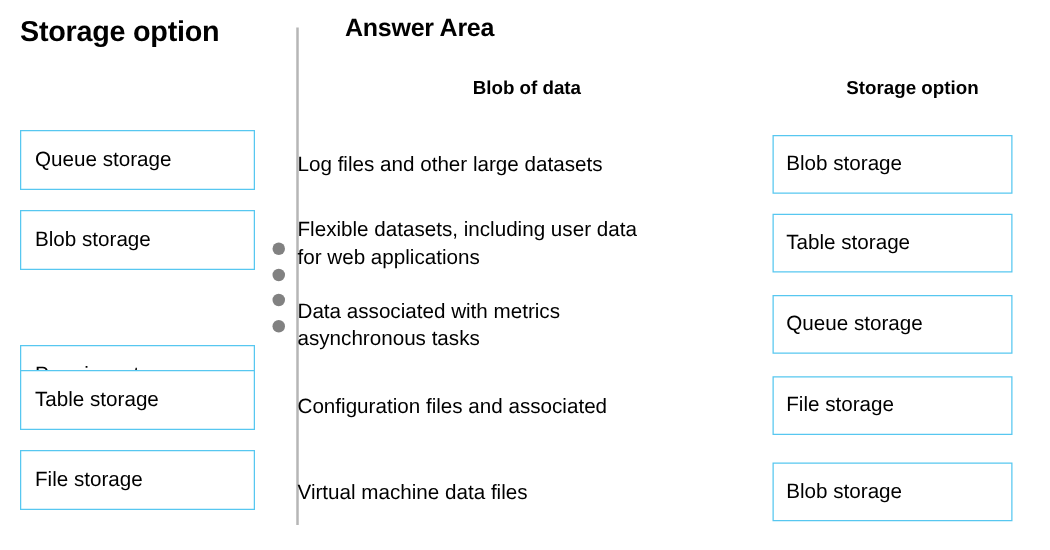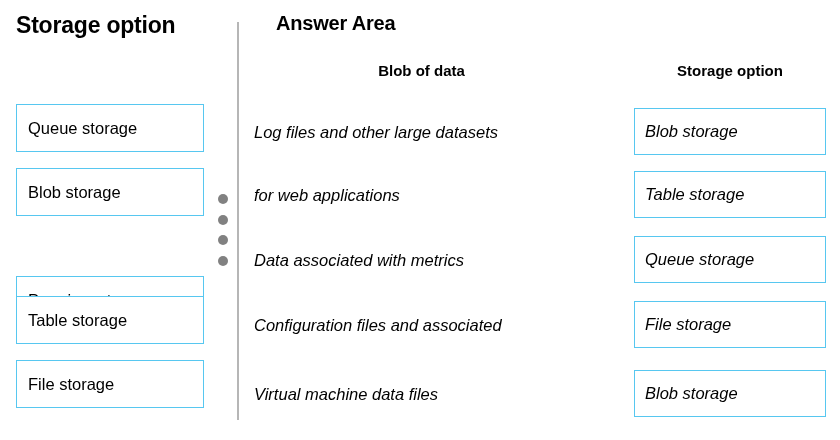--- a/index.html
+++ b/index.html
@@ -106,24 +106,23 @@
     text-align: center;
   }
   #header-storage-option {
     left: 634px;
     width: 192px;
     text-align: center;
   }
 
   .answer-row {
     position: absolute;
-    left: 254px;
+    left: 238px;
     width: 572px;
     height: 48px;
-    font-style: italic;
   }
   #row-0 { top: 108px; }
   #row-1 { top: 171px; }
   #row-2 { top: 236px; }
   #row-3 { top: 301px; }
   #row-4 { top: 370px; }
 
   .row-desc {
     position: absolute;
     left: 0;
@@ -200,30 +199,32 @@
   <div class="row-desc">
     <span class="line">Log files and other large datasets</span>
   </div>
   <div class="answer-box">
     <span class="label">Blob storage</span>
   </div>
 </div>
 
 <div class="answer-row" id="row-1">
   <div class="row-desc">
+    <span class="line">Flexible datasets, including user data</span>
     <span class="line">for web applications</span>
   </div>
   <div class="answer-box">
     <span class="label">Table storage</span>
   </div>
 </div>
 
 <div class="answer-row" id="row-2">
   <div class="row-desc">
     <span class="line">Data associated with metrics</span>
+    <span class="line">asynchronous tasks</span>
   </div>
   <div class="answer-box">
     <span class="label">Queue storage</span>
   </div>
 </div>
 
 <div class="answer-row" id="row-3">
   <div class="row-desc">
     <span class="line">Configuration files and associated</span>
   </div>

